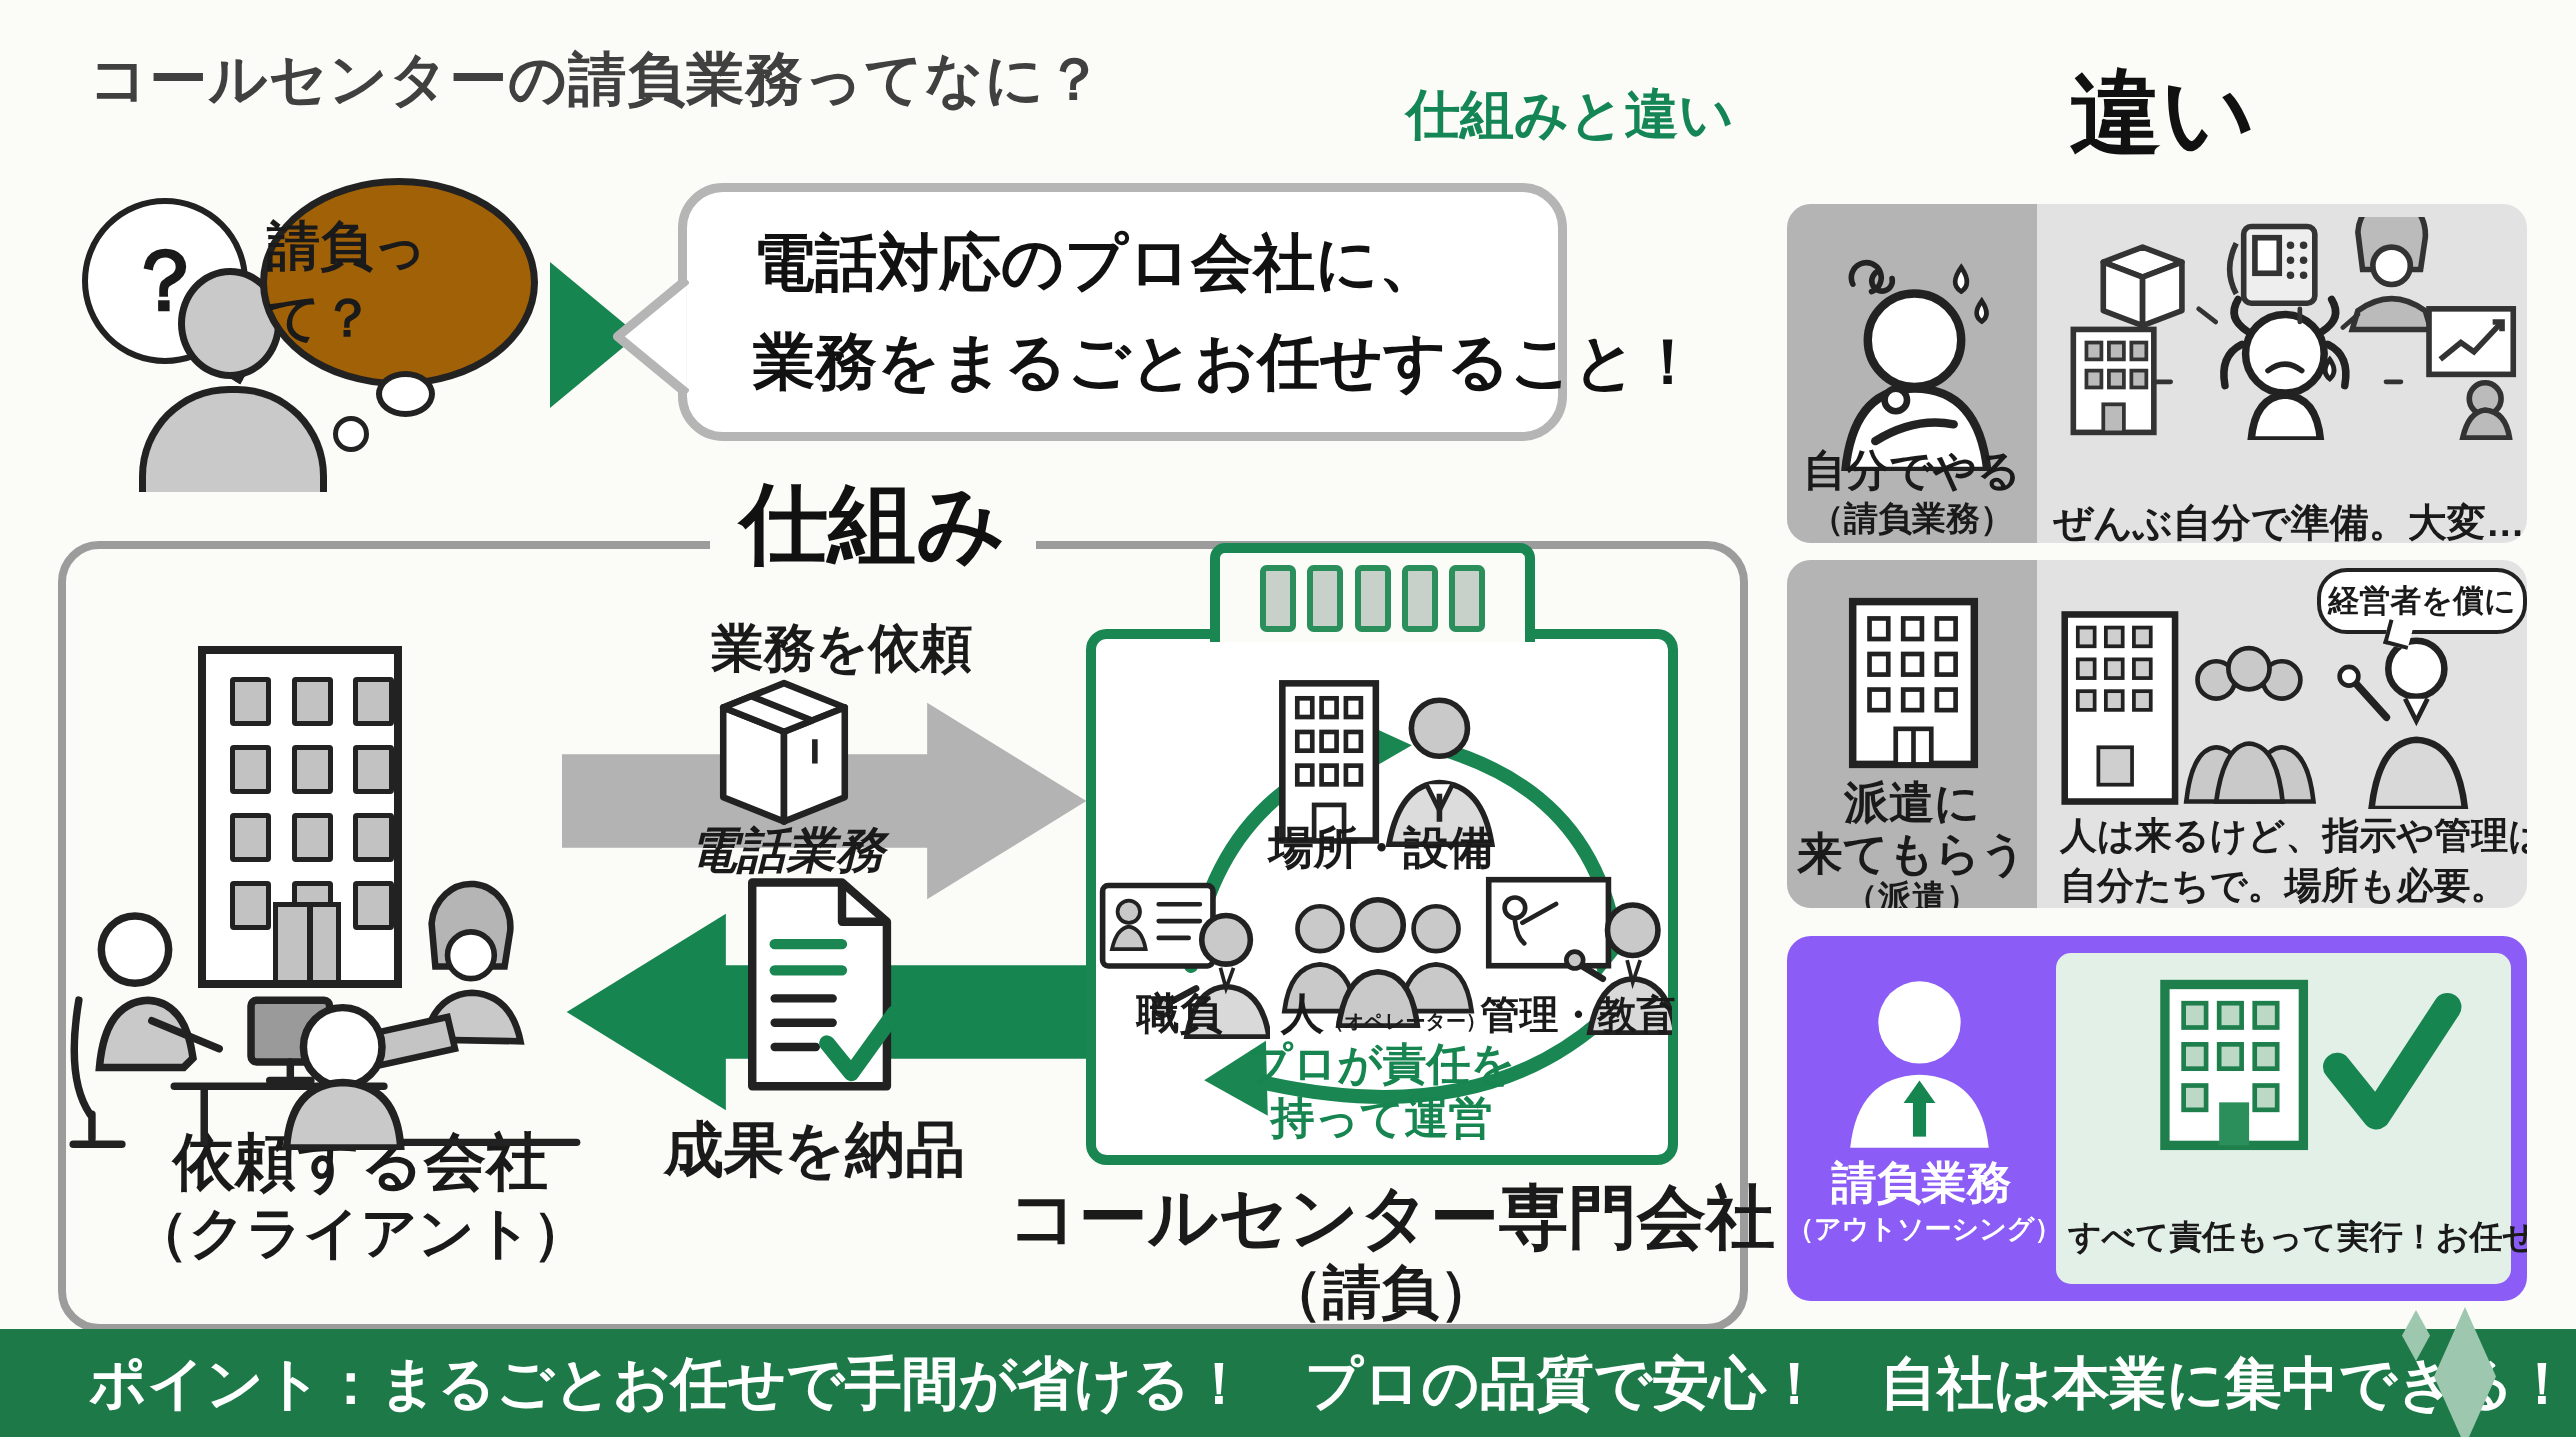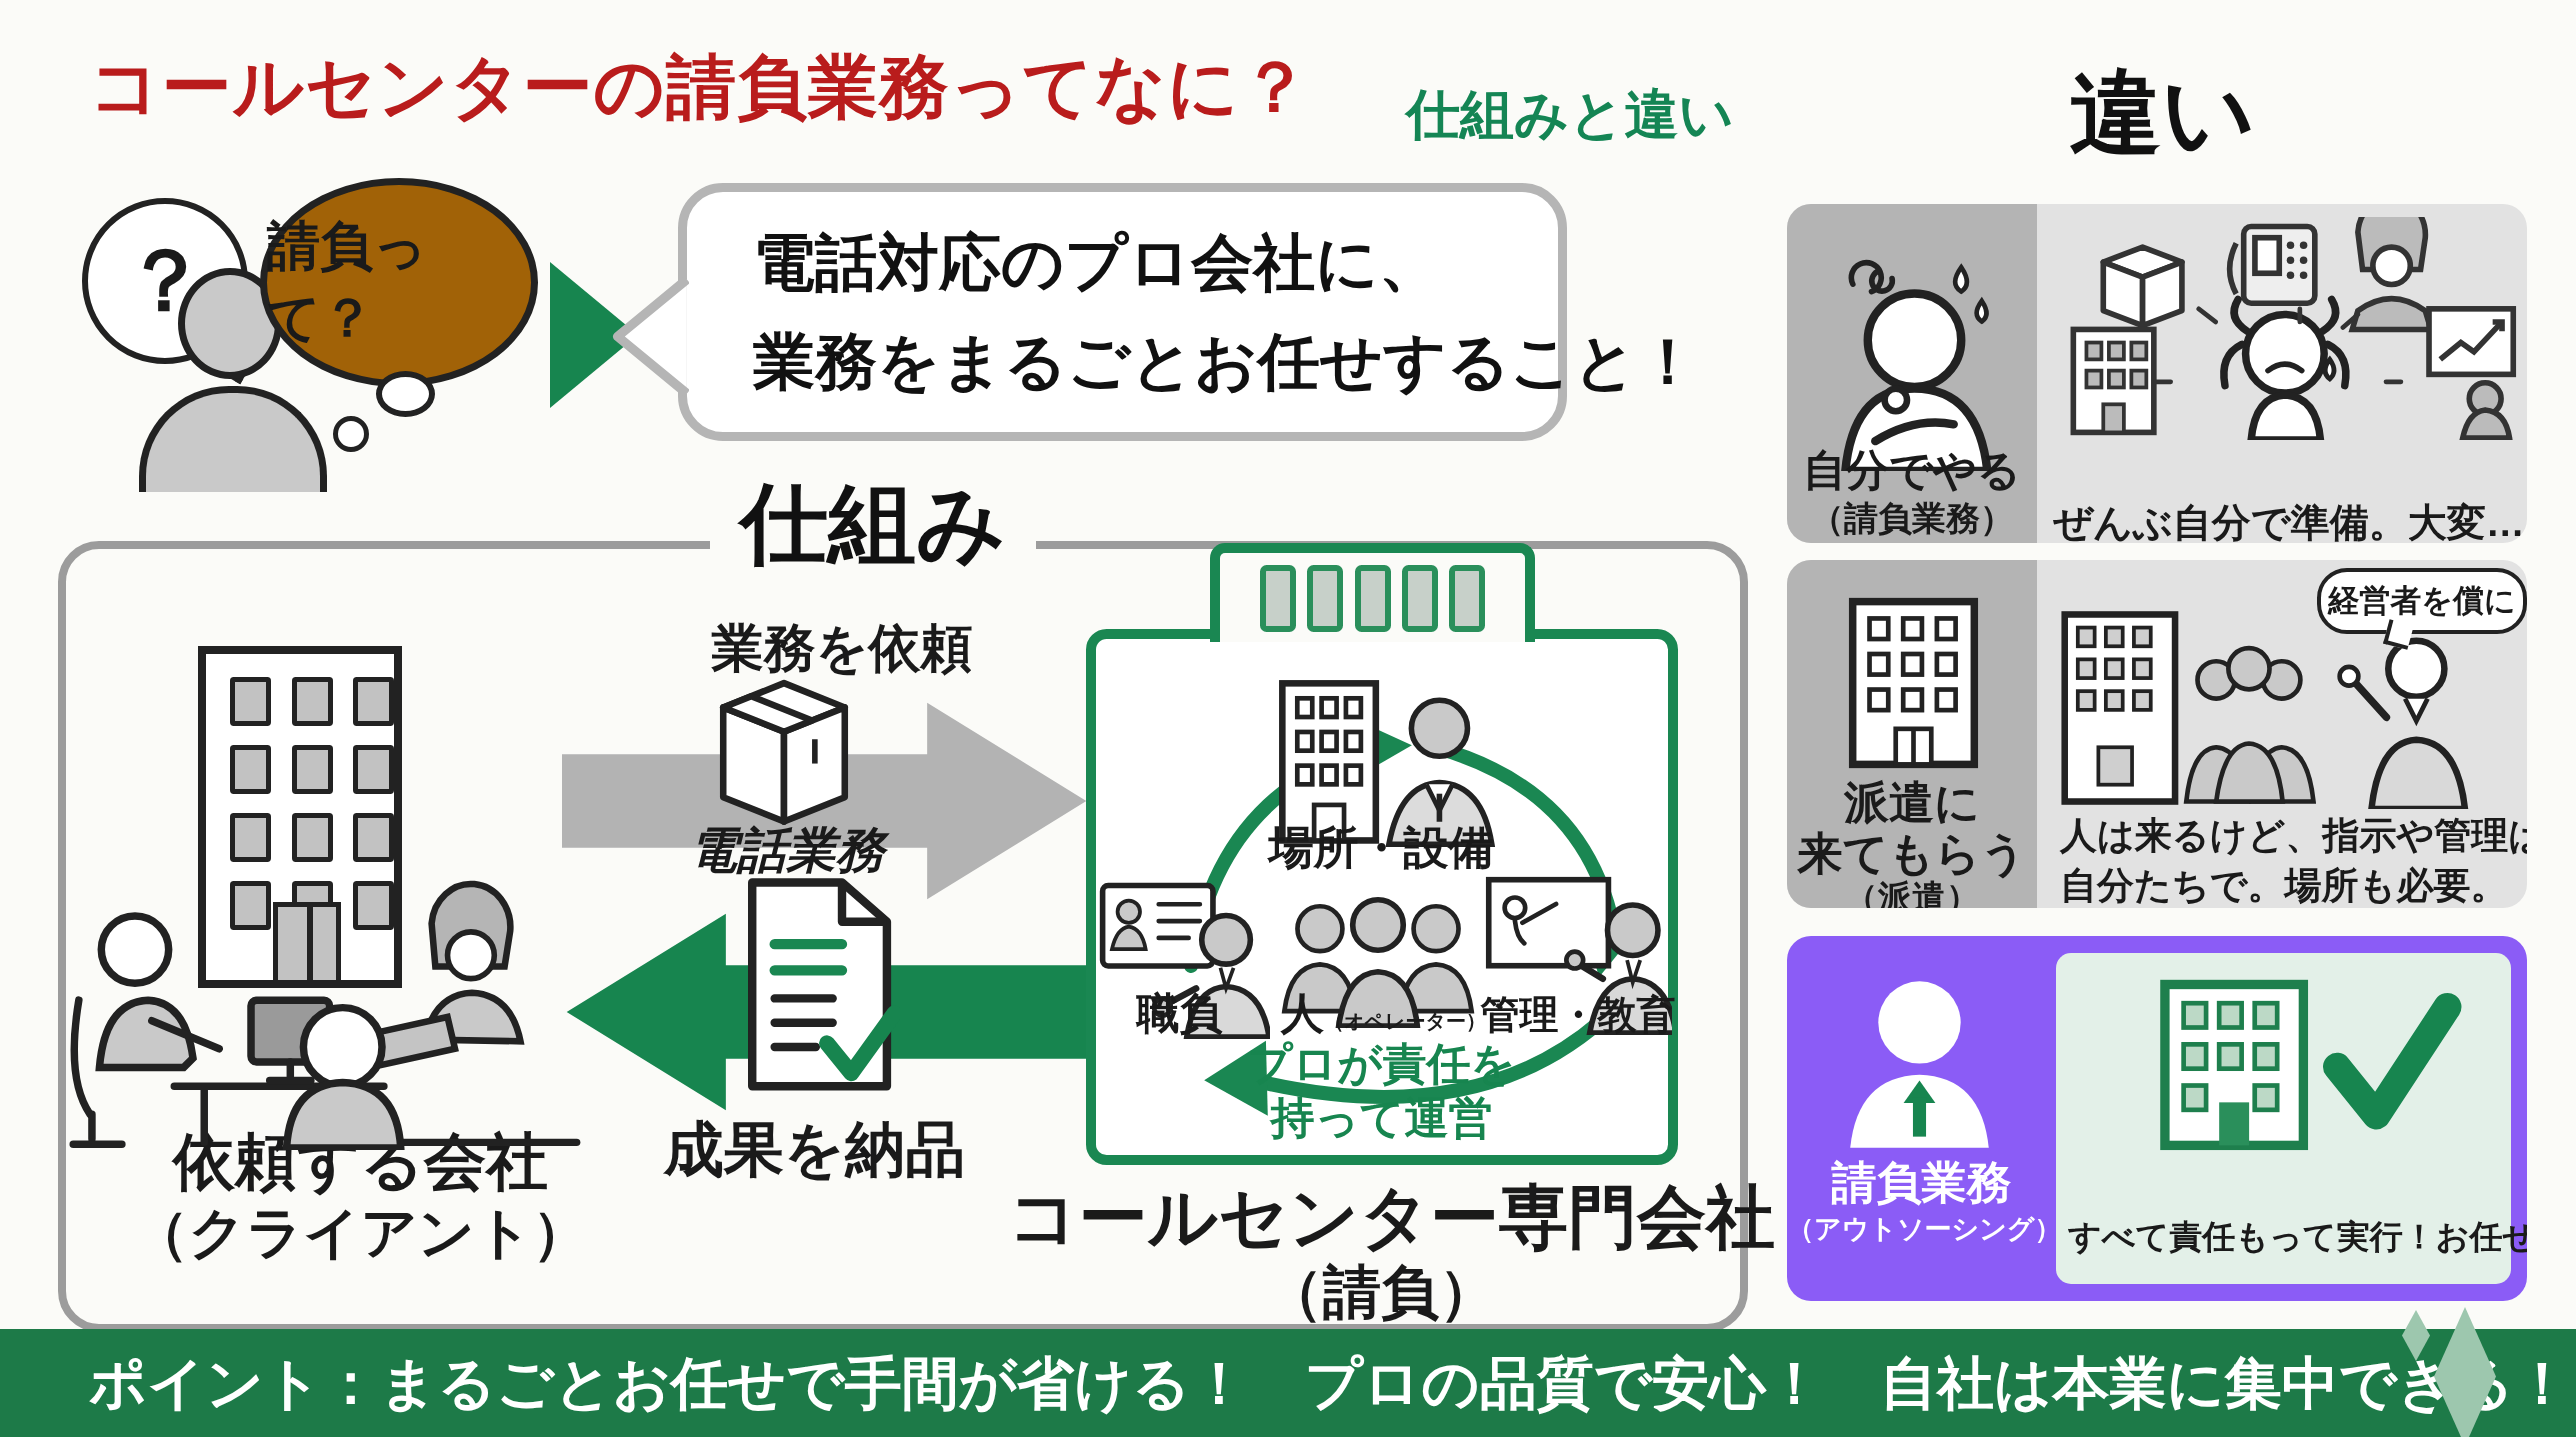--- a/index.html
+++ b/index.html
@@ -8,21 +8,21 @@
     background:#fbfbf8;
     font-family:"Liberation Sans","DejaVu Sans",sans-serif;
     color:#1a1a1a;
   }
   .abs{position:absolute;}
   .b{font-weight:800;}
   .ctr{text-align:center;}
   .nowrap{white-space:nowrap;}
 
   
-  .title-main{left:89px;top:41px;font-size:70px;letter-spacing:0.9px;color:#b91c1c;}
+  .title-main{left:89px;top:41px;font-size:58px;letter-spacing:0.9px;color:#404040;}
   .title-sub{left:1406px;top:79px;font-size:54px;color:#148554;}
   .diff-heading{left:1961px;top:52px;width:403px;font-size:92px;color:#111;}
 
   
   .q-bubble{left:82px;top:198px;width:154px;height:154px;background:#fff;border:6.6px solid #222;
     border-radius:50%;display:flex;align-items:center;justify-content:center;font-size:86px;font-weight:800;}
   .q-tail{left:217px;top:344px;width:28px;height:28px;background:#fff;border-right:6.6px solid #222;border-bottom:6.6px solid #222;transform:rotate(30deg);}
   .person-head{left:178px;top:268px;width:90px;height:97px;background:#c9c9c9;border:7.5px solid #222;border-radius:50%;}
   .person-body{left:139px;top:386px;width:174px;height:99px;background:#c9c9c9;border:7.5px solid #222;border-bottom:none;border-radius:90px 90px 0 0;}
   .thought-bubble{left:260px;top:178px;width:264px;height:195px;background:#a16207;border:7.5px solid #222;border-radius:50%;

